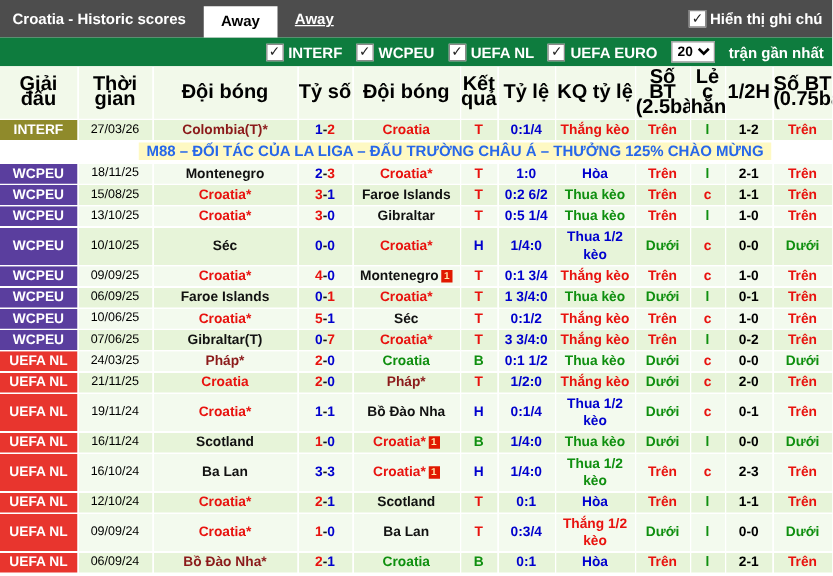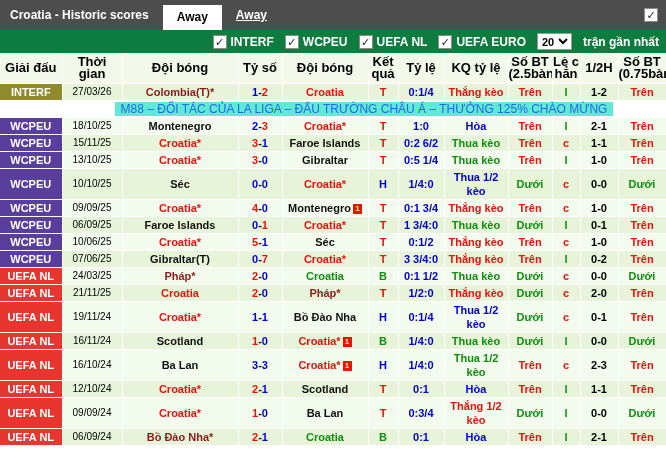--- a/index.html
+++ b/index.html
@@ -47,48 +47,49 @@
   
   table.matches{
     border-collapse:collapse;table-layout:fixed;width:666px;
     font-size:11px;font-weight:bold;color:#000;
   }
   th,td{
     text-align:center;padding:1px 1px;border-right:1px solid #fff;
     border-bottom:1px solid #fff;overflow:hidden;vertical-align:middle;
     line-height:14px;
   }
-  th{background:#f2f9ea;font-size:13px;line-height:12px;padding:3px 0;}
+  th{background:#f2f9ea;font-size:16px;line-height:12px;padding:3px 0;}
   td.league{color:#fff;word-break:break-all;line-height:12px;font-size:11px;}
   td.date{font-weight:400;font-size:10px;}
   td.team{cursor:pointer;}
   .card-badge{
     display:inline-block;background:#e11800;color:#ffe9b0;font-size:8px;font-weight:bold;
     min-width:7px;height:10px;line-height:10px;padding:0 1px;margin-left:2px;
     vertical-align:1px;
   }
   tr.banner-row td{background:#fff;padding:1px 0;}
   .banner-strip{
-    display:inline-block;background:#5eead4;color:#2767e9;font-size:12px;font-weight:normal;
+    display:inline-block;background:#fef9c3;color:#2767e9;font-size:12px;font-weight:bold;
     line-height:14px;padding:0 6px;cursor:pointer;white-space:nowrap;
   }
   tr.note-row td{background:#fff;font-weight:400;font-size:11px;line-height:14px;}
 </style>
 </head>
 <body>
 
 <div class="app">
 
   <div class="tabbar">
     <span class="title">Croatia - Historic scores</span>
     <div class="tab-total">Away</div>
     <div class="tab-away">Away</div>
     <div class="spacer"></div>
     <div class="notes-toggle">
       <span class="cbox">✓</span>
+      <span>Hiển thị ghi chú</span>
     </div>
   </div>
 
   <div class="filterbar">
     <span id="filter-items" style="display:flex;gap:11px;align-items:center;">
         <span class="filter-item">
           <span class="cbox">✓</span>
           <span>INTERF</span>
         </span>
         <span class="filter-item">
@@ -153,35 +154,35 @@
           <td style="color: rgb(15, 143, 15);">l</td>
           <td>1-2</td>
           <td style="color: rgb(232, 18, 14);">Trên</td>
         </tr>
         <tr class="banner-row">
           <td></td>
           <td colspan="11"><span class="banner-strip">M88 – ĐỐI TÁC CỦA LA LIGA – ĐẤU TRƯỜNG CHÂU Á – THƯỞNG 125% CHÀO MỪNG</span></td>
         </tr>
         <tr style="background: rgb(243, 250, 238);">
           <td class="league" style="background: rgb(90, 62, 158);">WCPEU</td>
-          <td class="date">18/10/25</td>
+          <td class="date">18/11/25</td>
           <td class="team"><span style="color: rgb(17, 17, 17);">Montenegro</span></td>
           <td><span style="color: rgb(0, 0, 205);">2</span><span style="color: rgb(17, 17, 17);">-</span><span style="color: rgb(232, 18, 14);">3</span></td>
           <td class="team"><span style="color: rgb(232, 18, 14);">Croatia*</span></td>
           <td style="color: rgb(232, 18, 14);">T</td>
           <td style="color: rgb(0, 0, 205);">1:0</td>
           <td style="color: rgb(0, 0, 205);">Hòa</td>
           <td style="color: rgb(232, 18, 14);">Trên</td>
           <td style="color: rgb(15, 143, 15);">l</td>
           <td>2-1</td>
           <td style="color: rgb(232, 18, 14);">Trên</td>
         </tr>
         <tr style="background: rgb(231, 244, 217);">
           <td class="league" style="background: rgb(90, 62, 158);">WCPEU</td>
-          <td class="date">15/11/25</td>
+          <td class="date">15/08/25</td>
           <td class="team"><span style="color: rgb(232, 18, 14);">Croatia*</span></td>
           <td><span style="color: rgb(232, 18, 14);">3</span><span style="color: rgb(17, 17, 17);">-</span><span style="color: rgb(0, 0, 205);">1</span></td>
           <td class="team"><span style="color: rgb(17, 17, 17);">Faroe Islands</span></td>
           <td style="color: rgb(232, 18, 14);">T</td>
           <td style="color: rgb(0, 0, 205);">0:2 6/2</td>
           <td style="color: rgb(15, 143, 15);">Thua kèo</td>
           <td style="color: rgb(232, 18, 14);">Trên</td>
           <td style="color: rgb(232, 18, 14);">c</td>
           <td>1-1</td>
           <td style="color: rgb(232, 18, 14);">Trên</td>

